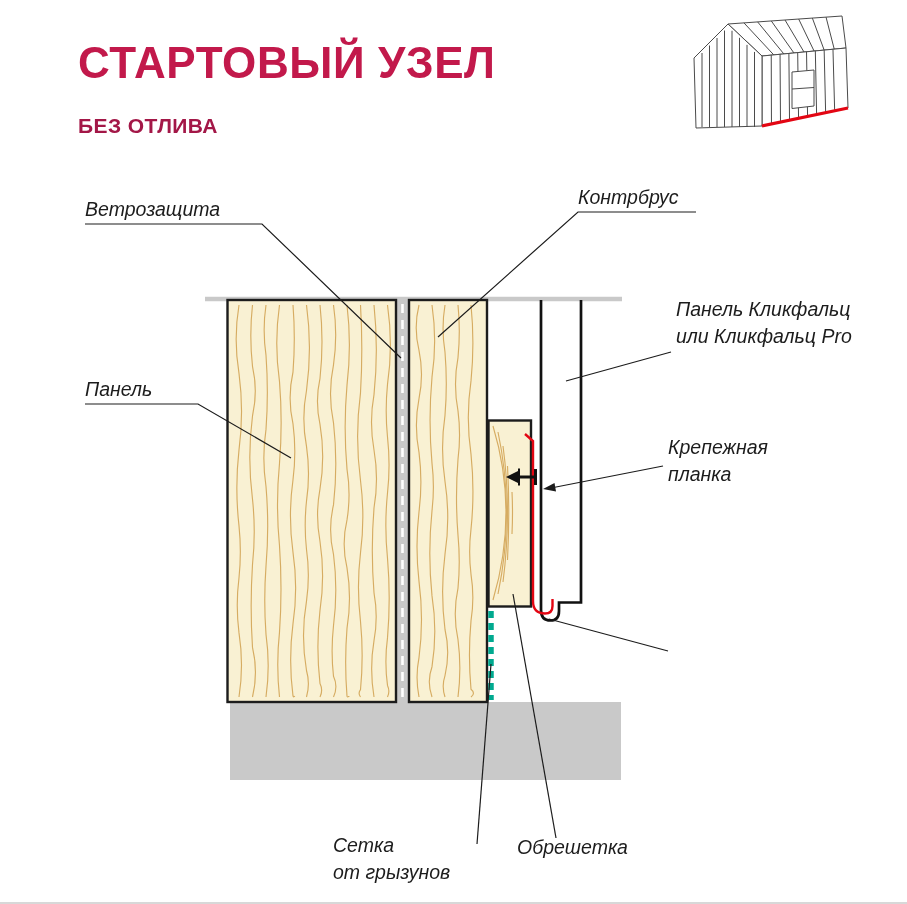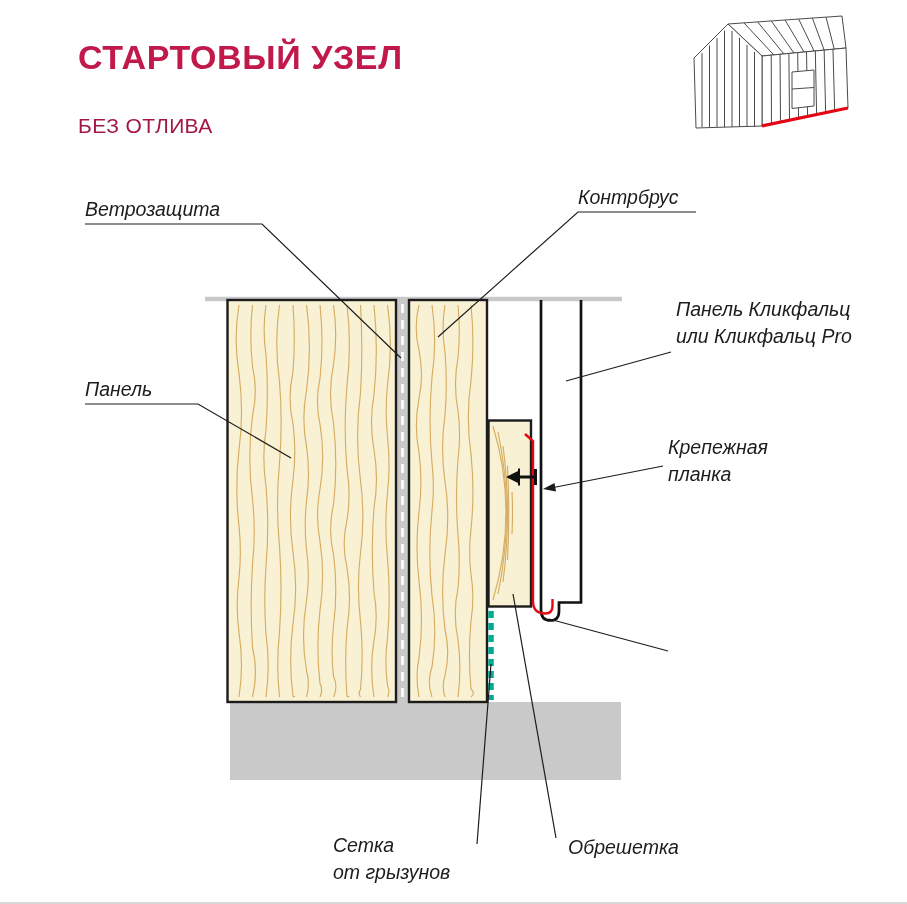--- a/index.html
+++ b/index.html
@@ -14,26 +14,26 @@
     --accent-red:#C2194B; --subtitle-red:#A31747;
     --wood-fill:#F9F1D3; --wood-grain:#D6AC62;
     --concrete-gray:#C9C9C9; --mesh-teal:#00A98F;
     --strip-red:#E30613; --outline-dark:#1C1C1C;
   }
   .page { position:absolute; inset:0; }
   svg.scene { position:absolute; left:0; top:0; width:907px; height:904px; }
 
   .title {
     position:absolute; left:78px; top:38px;
-    font-size:34px; font-weight:bold; letter-spacing:0.6px;
+    font-size:44px; font-weight:bold; letter-spacing:0.6px;
     color:var(--accent-red);
   }
   .subtitle {
     position:absolute; left:78px; top:114px;
-    font-size:21px; font-weight:normal; letter-spacing:0.4px;
+    font-size:21px; font-weight:bold; letter-spacing:0.4px;
     color:var(--subtitle-red);
   }
   .lbl {
     position:absolute;
     font-style:italic; font-size:19.5px; line-height:1.36;
     color:var(--outline-dark);
     white-space:pre-line;
   }
   .page-bottom-line {
     position:absolute; left:0; right:0; bottom:0; height:2px;
@@ -166,16 +166,16 @@
 
   <div class="lbl" style="left:85px;top:196px">Ветрозащита</div>
   <div class="lbl" style="left:578px;top:184px">Контрбрус</div>
   <div class="lbl" style="left:85px;top:376px">Панель</div>
   <div class="lbl" style="left:668px;top:434px">Крепежная
 планка</div>
   <div class="lbl" style="left:676px;top:296px">Панель Кликфальц
 или Кликфальц Pro</div>
   <div class="lbl" style="left:333px;top:832px">Сетка
 от грызунов</div>
-  <div class="lbl" style="left:568px;top:834px">Обрешетка</div>
+  <div class="lbl" style="left:517px;top:834px">Обрешетка</div>
 
   <div class="page-bottom-line"></div>
 </div>
 
 </body></html>

